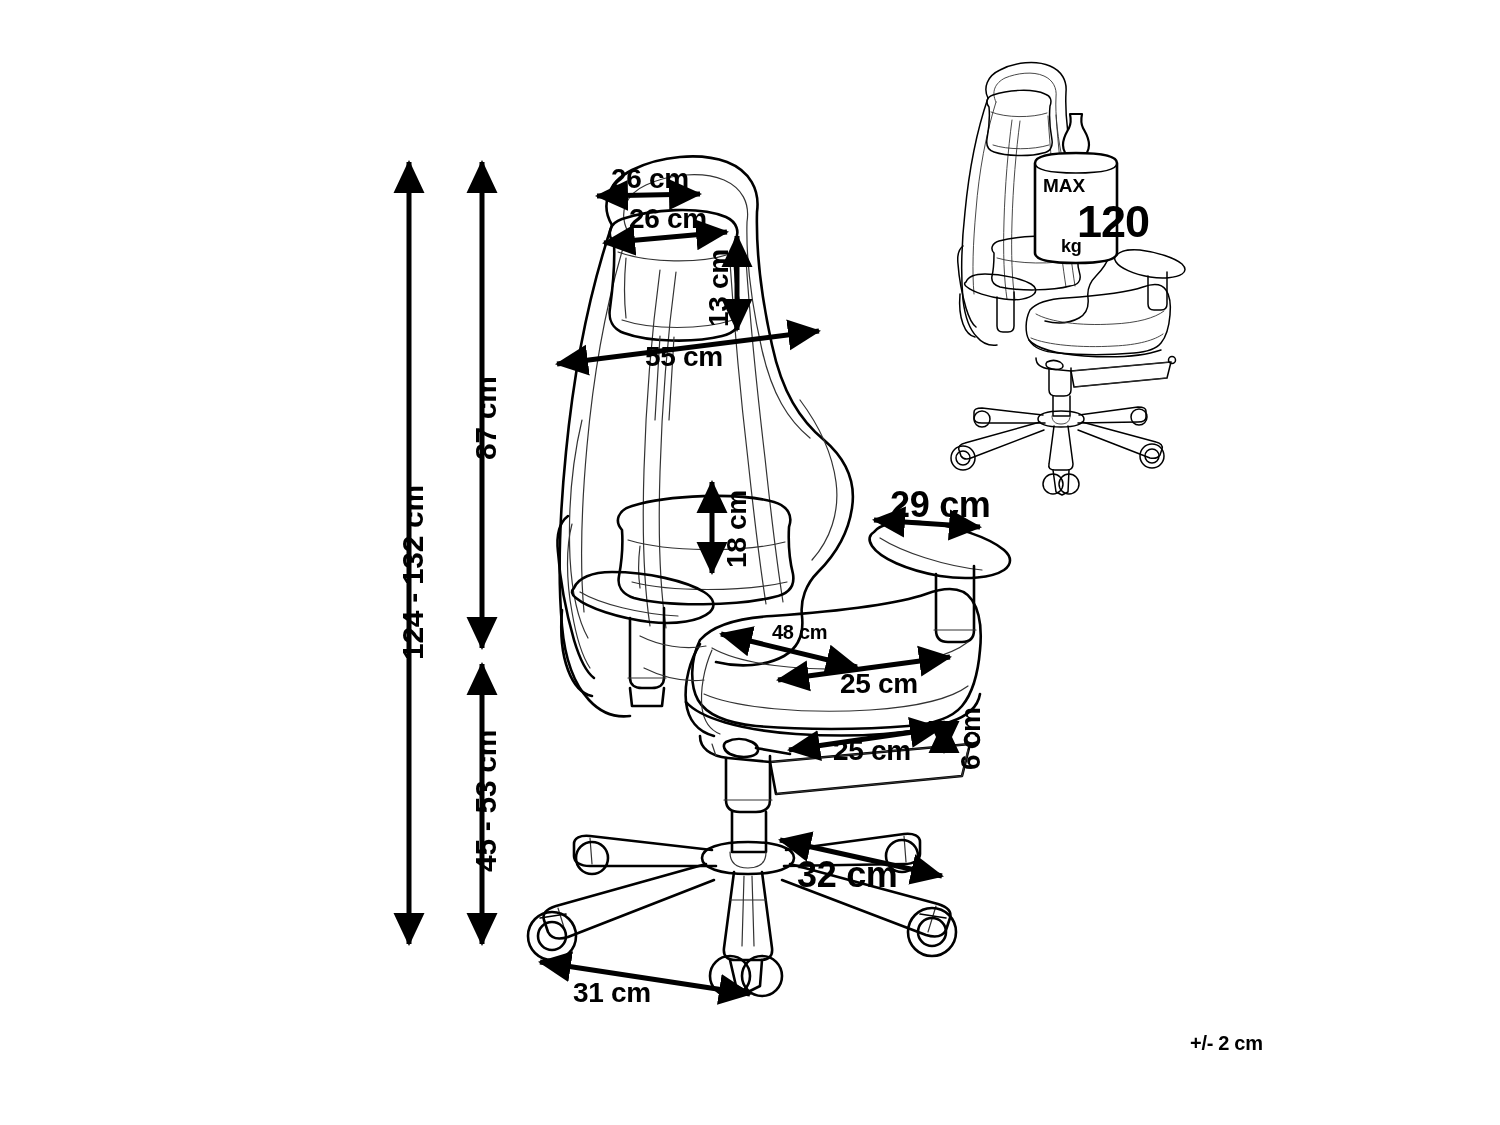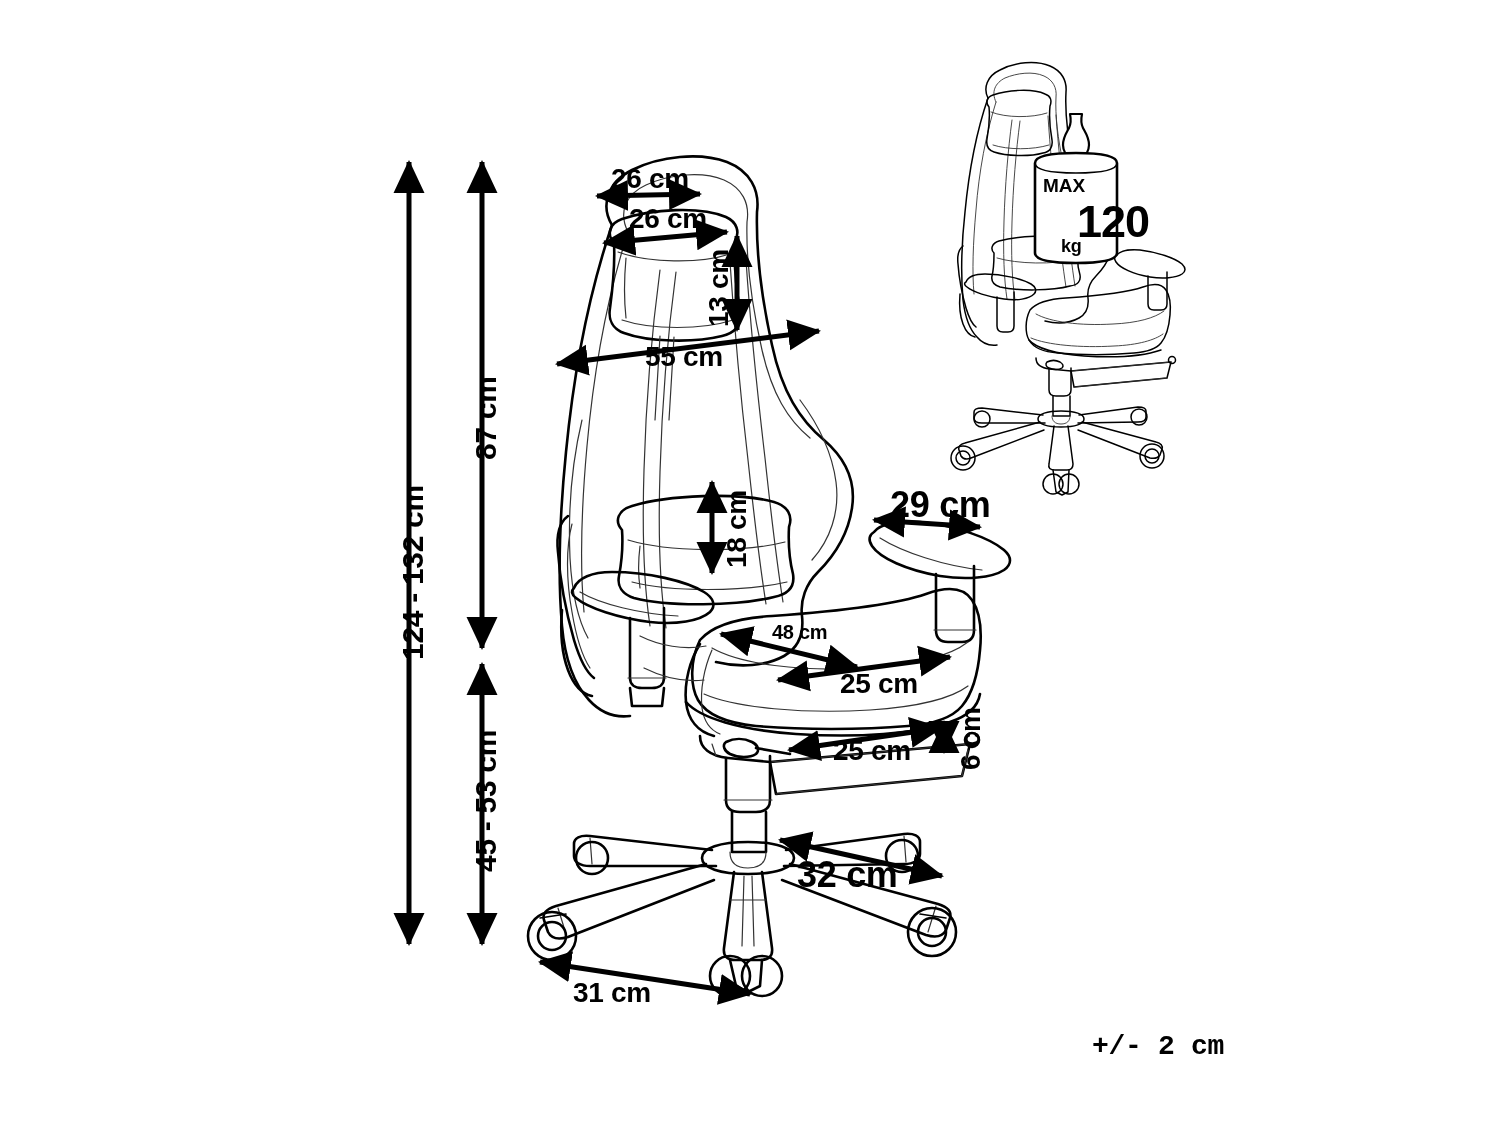--- a/index.html
+++ b/index.html
@@ -391,15 +391,15 @@
   <div class="dim-label rot90" style="left:957px; top:770px; font-size:28px;">6 cm</div>
 
   <div class="dim-label" style="left:797px; top:857px; font-size:36px;">32 cm</div>
 
   <div class="dim-label" style="left:573px; top:979px; font-size:28px;">31 cm</div>
 
   <div class="dim-label" style="left:1043px; top:176px; font-size:19px; letter-spacing:0px;">MAX</div>
   <div class="dim-label" style="left:1034px; top:199px; font-size:45px; letter-spacing:-1px;margin-left:43px;">120</div>
   <div class="dim-label" style="left:1061px; top:237px; font-size:18px;">kg</div>
 
-  <div class="dim-label" style="left:1092px; top:1033px; font-size:28px;font-family:Liberation Mono, monospace;">+/- 2 cm</div>
+  <div class="dim-label" style="left:1190px; top:1033px; font-size:20px;">+/- 2 cm</div>
 
 </div>
 
 </body></html>

